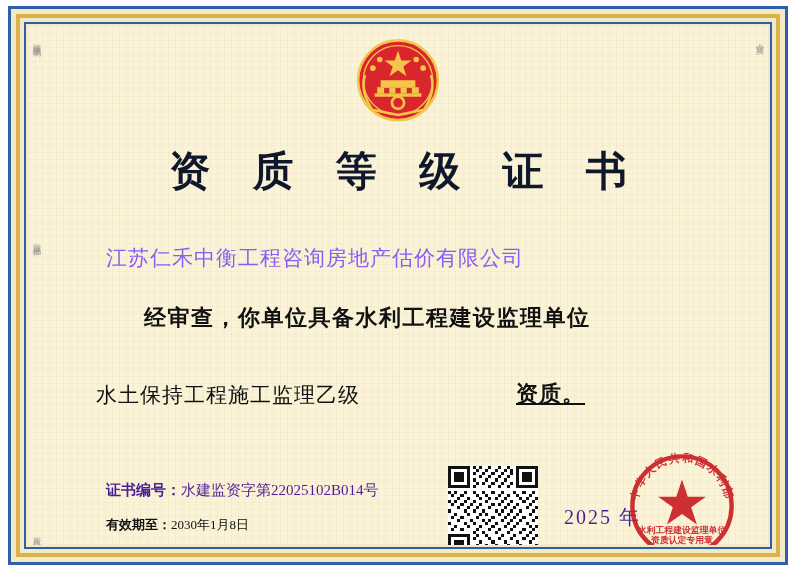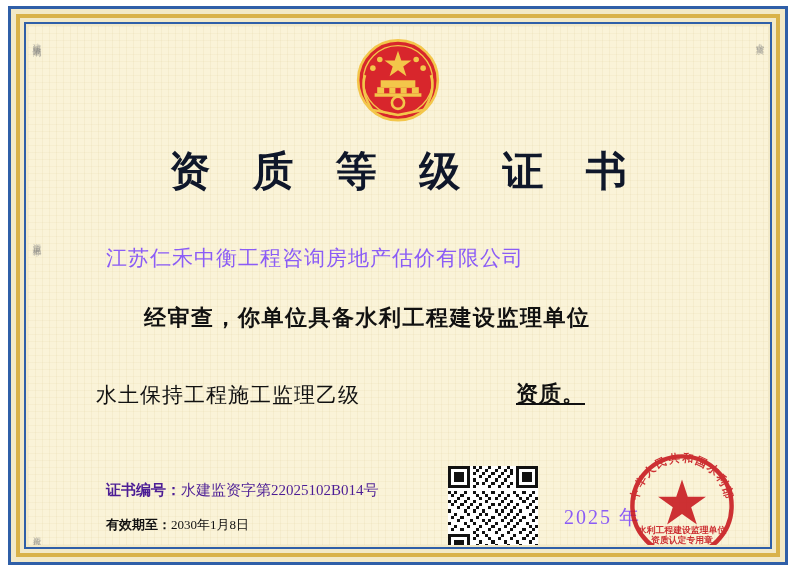--- a/index.html
+++ b/index.html
@@ -158,21 +158,21 @@
     width: 90px;
     height: 90px;
     background-color: #fff;
   }
 
   .date-line {
     position: absolute;
     left: 536px;
     top: 478px;
     font-size: 20px;
-    color: #8b5cf6;
+    color: #4c1d95;
     letter-spacing: 2px;
   }
 
   .seal {
     position: absolute;
     left: 592px;
     top: 418px;
     width: 124px;
     height: 124px;
     opacity: 0.88;

